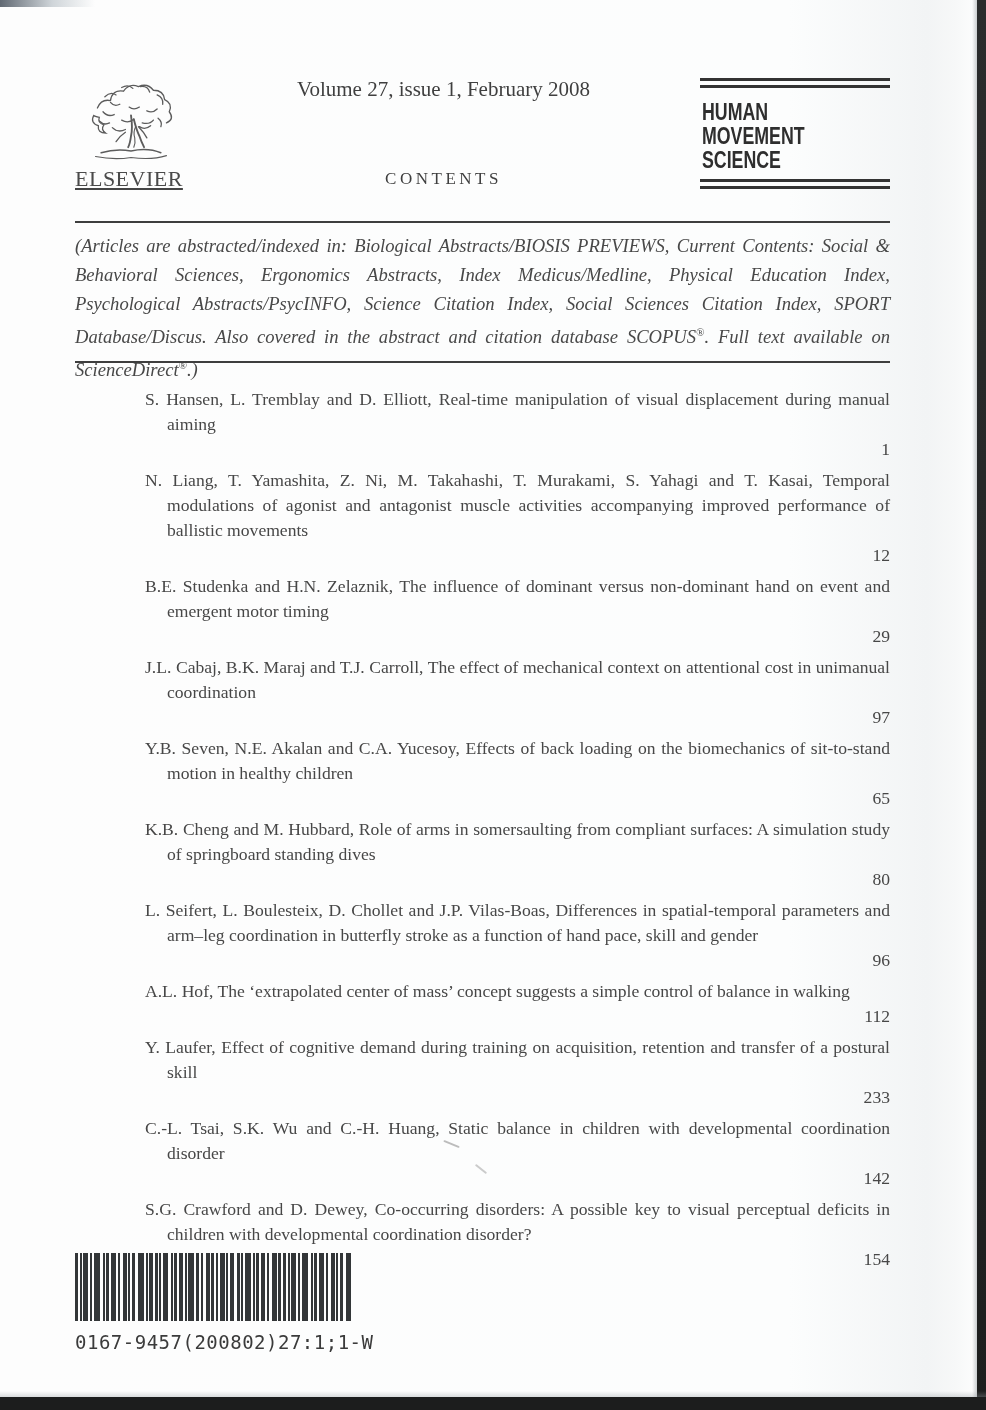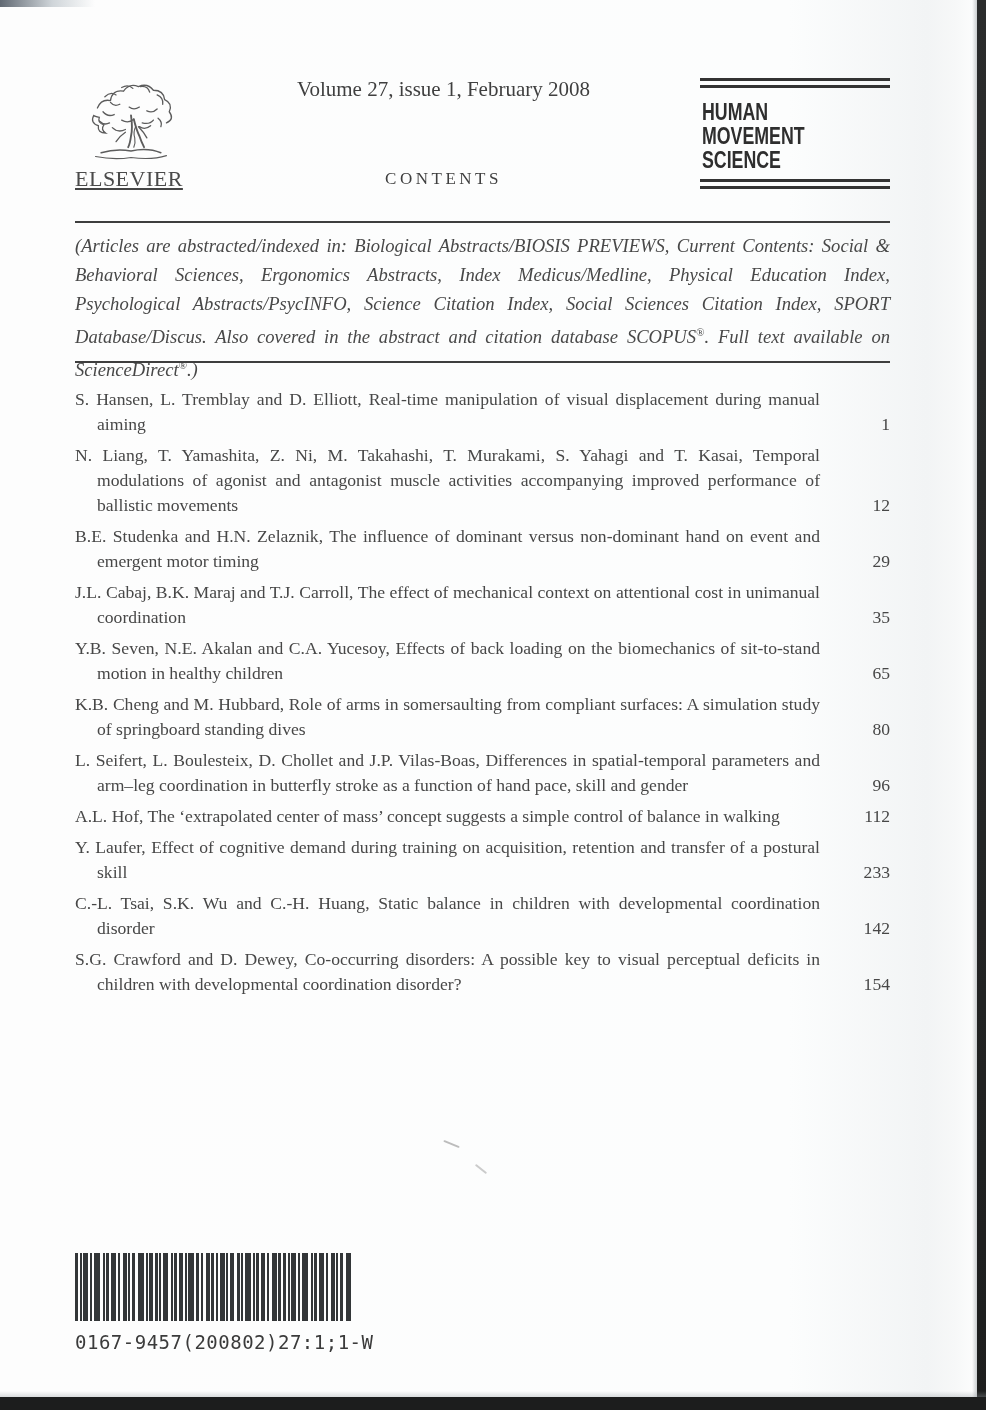--- a/index.html
+++ b/index.html
@@ -82,21 +82,21 @@
   
   .indexing-note {
     position:absolute; top:231px; left:75px; width:815px;
     font-style:italic; font-size:18.6px; line-height:29px;
     text-align:justify; color:#484848;
   }
   .indexing-note sup { font-size:11px; font-style:italic; }
 
   
   .toc-list { position:absolute; top:387px; left:75px; width:815px; }
-  .toc-entry { display:flex; align-items:flex-end; margin-bottom:6px; }
+  .toc-entry { display:flex; align-items:flex-end; margin-bottom:6px;flex-direction:column; }
   .toc-entry-text {
     width:745px; text-align:justify;
     font-size:17.6px; line-height:25px; color:#474747;
     padding-left:22px; text-indent:-22px;
   }
   .toc-entry-page {
     flex:1; text-align:right;
     font-size:17.6px; line-height:25px; color:#474747;
   }
 
@@ -170,21 +170,21 @@
       <div class="toc-entry-page">12</div>
     </div>
 
     <div class="toc-entry">
       <div class="toc-entry-text">B.E. Studenka and H.N. Zelaznik, The influence of dominant versus non-dominant hand on event and emergent motor timing</div>
       <div class="toc-entry-page">29</div>
     </div>
 
     <div class="toc-entry">
       <div class="toc-entry-text">J.L. Cabaj, B.K. Maraj and T.J. Carroll, The effect of mechanical context on attentional cost in unimanual coordination</div>
-      <div class="toc-entry-page">35</div>
+      <div class="toc-entry-page">97</div>
     </div>
 
     <div class="toc-entry">
       <div class="toc-entry-text">Y.B. Seven, N.E. Akalan and C.A. Yucesoy, Effects of back loading on the biomechanics of sit-to-stand motion in healthy children</div>
       <div class="toc-entry-page">65</div>
     </div>
 
     <div class="toc-entry">
       <div class="toc-entry-text">K.B. Cheng and M. Hubbard, Role of arms in somersaulting from compliant surfaces: A simulation study of springboard standing dives</div>
       <div class="toc-entry-page">80</div>

